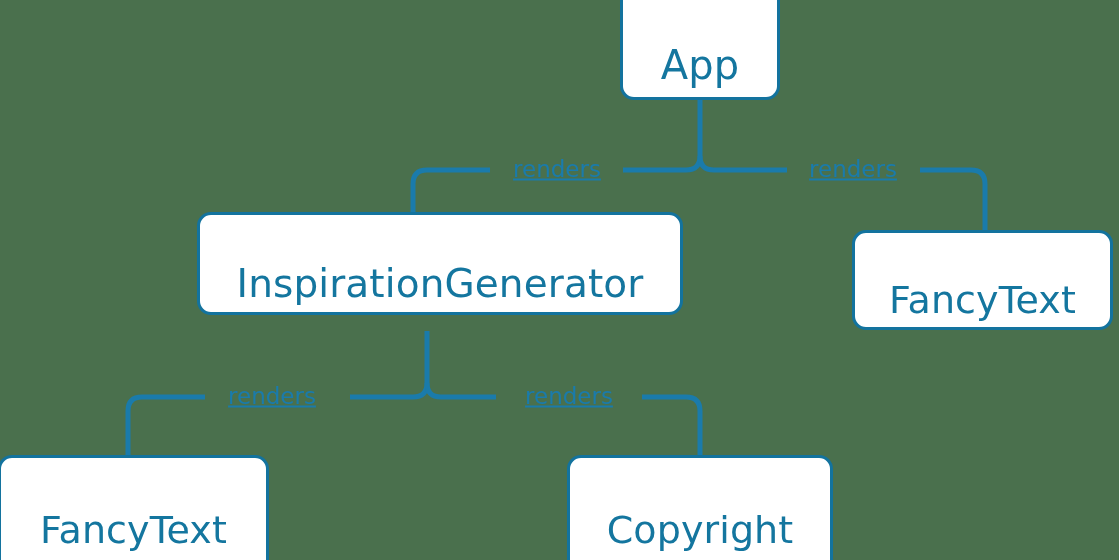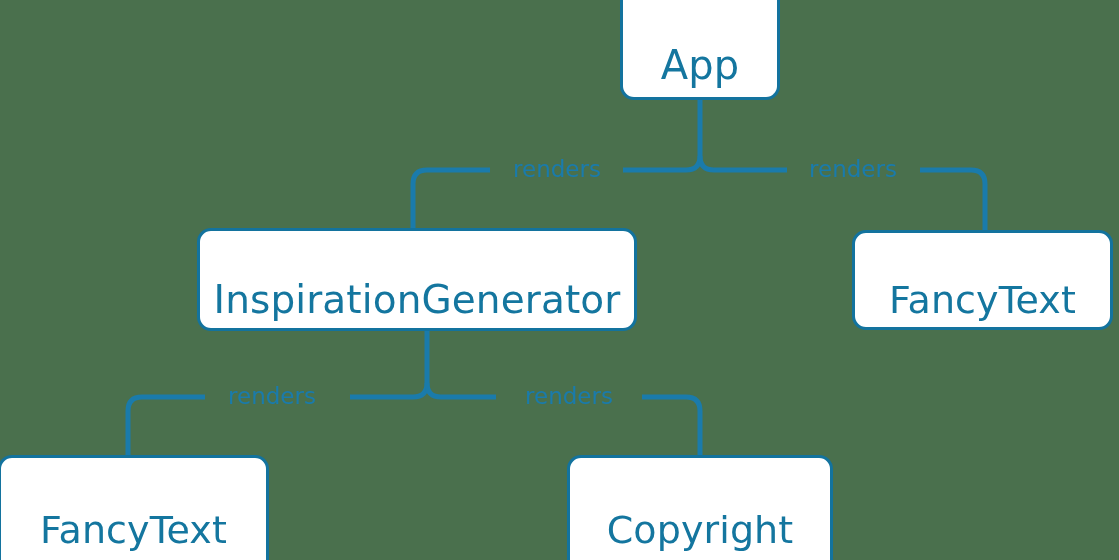--- a/index.html
+++ b/index.html
@@ -49,22 +49,22 @@
     left: 620px;
     top: -8px;
     width: 160px;
     height: 108px;
     border-radius: 0 0 14px 14px;
     border-top: none;
     font-size: 40px;
   }
   #node-inspiration-generator {
     left: 197px;
-    top: 228px;
-    width: 440px;
+    top: 212px;
+    width: 486px;
     height: 103px;
     font-size: 39px;
   }
   #node-fancytext-right {
     left: 852px;
     top: 230px;
     width: 261px;
     height: 100px;
     font-size: 38px;
   }
@@ -86,20 +86,21 @@
   }
   
   .edge-label {
     position: absolute;
     color: #1a7bab;
     font-size: 23px;
     line-height: 1;
     white-space: nowrap;
     z-index: 3;
     transform: translate(-50%, -50%);
+    text-decoration: underline;
   }
   #edge-label-app-ig    { left: 557px; top: 169px; }
   #edge-label-app-ft    { left: 853px; top: 169px; }
   #edge-label-ig-ft     { left: 272px; top: 396px; }
   #edge-label-ig-cr     { left: 569px; top: 396px; }
 </style>
 </head>
 <body>
 
 <div id="diagram">

